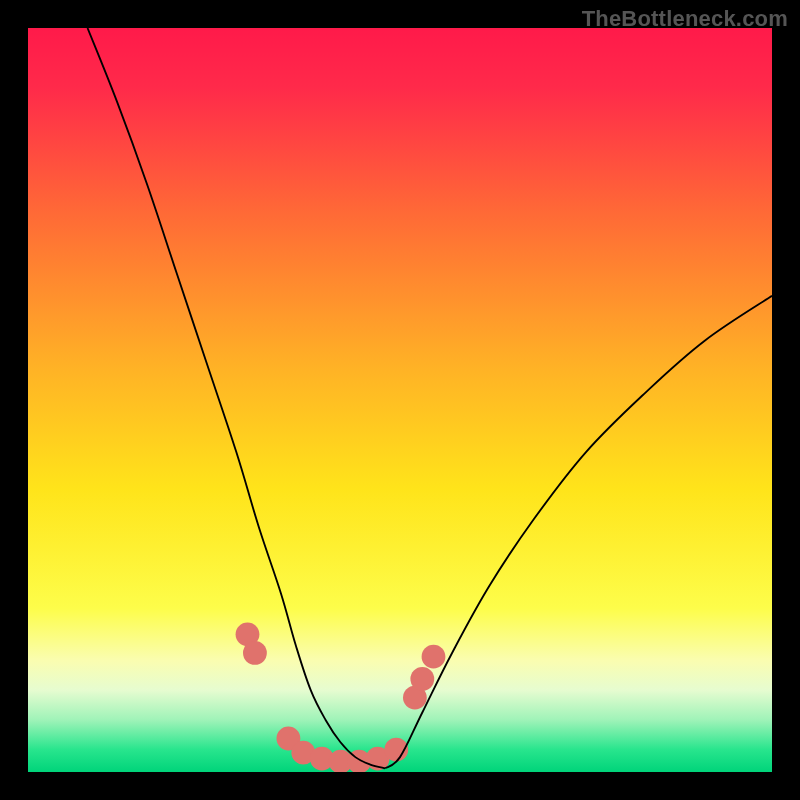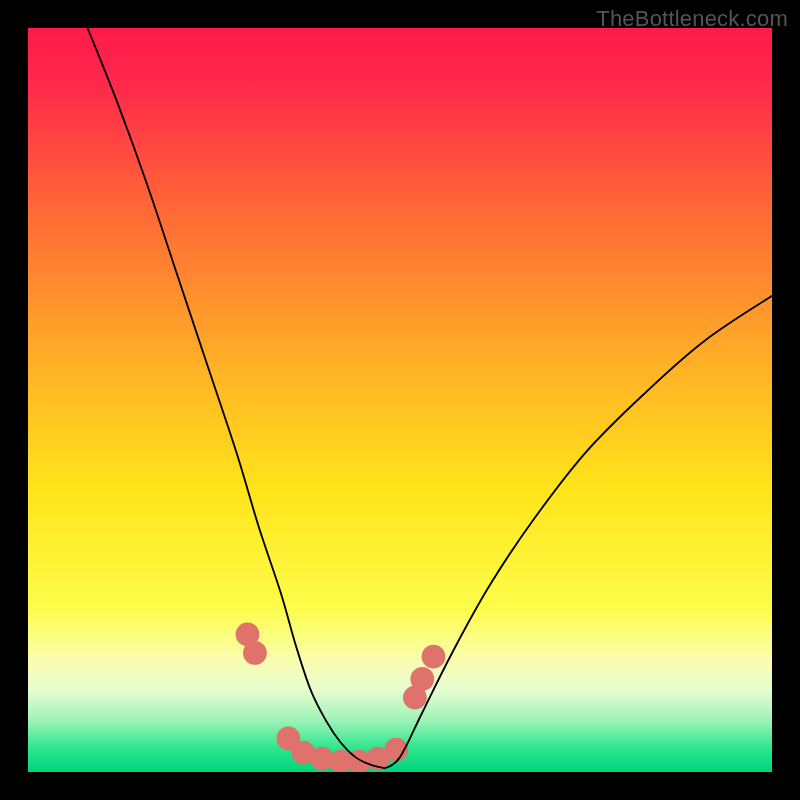--- a/index.html
+++ b/index.html
@@ -30,21 +30,21 @@
     top: 0;
     width: 100%;
     height: 100%;
   }
   .watermark {
     position: absolute;
     top: 6px;
     right: 12px;
     color: #555;
     font-size: 22px;
-    font-weight: 400;
+    font-weight: 700;
     z-index: 20;
     letter-spacing: 0.2px;
   }
   svg.curves {
     position: absolute;
     left: 0;
     top: 0;
     width: 100%;
     height: 100%;
     z-index: 10;

